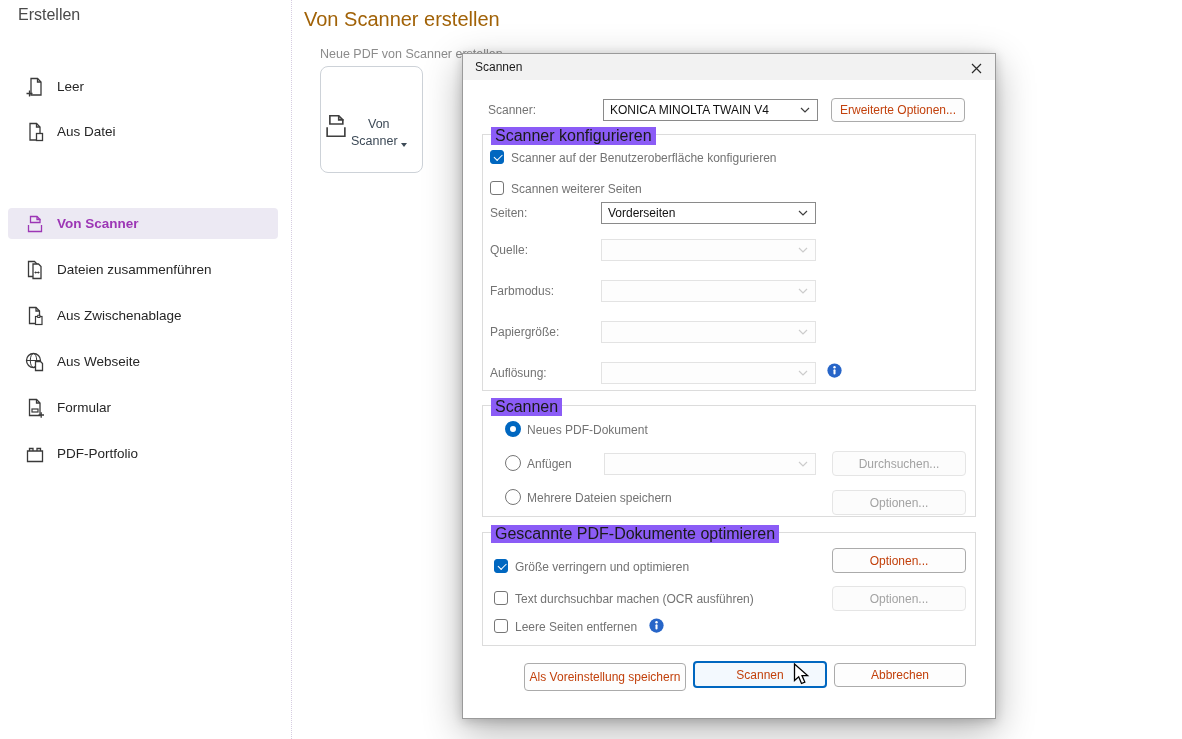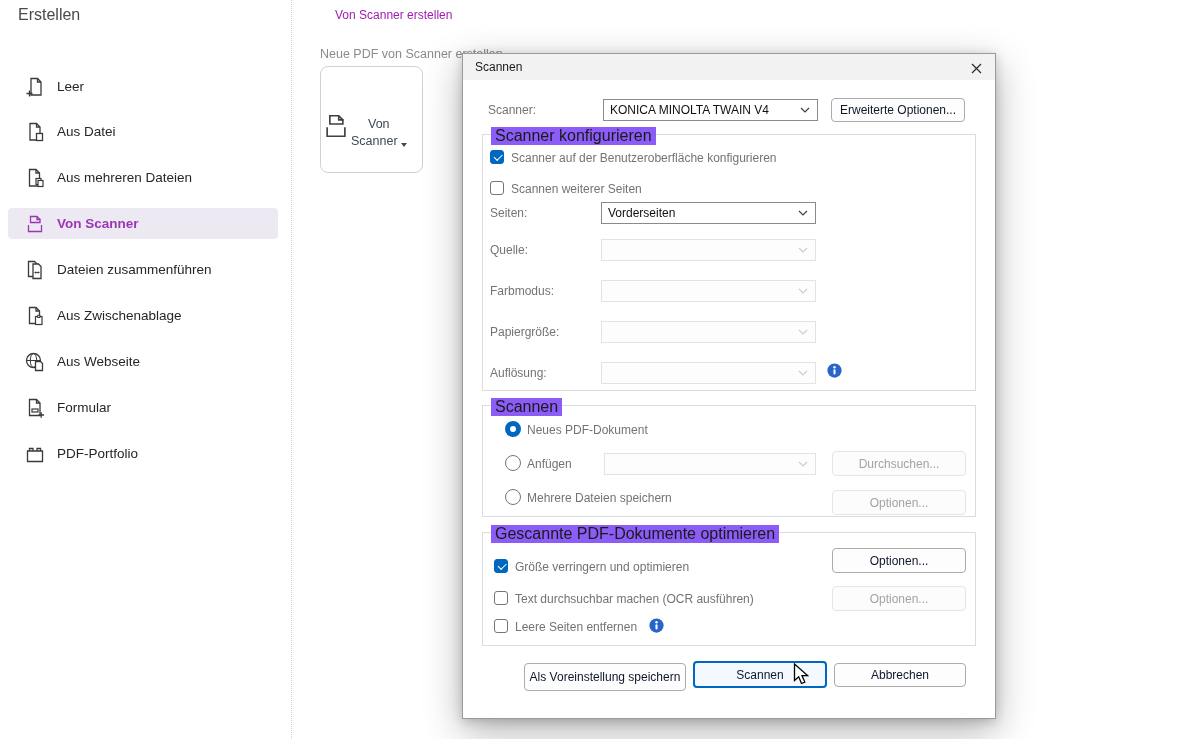--- a/index.html
+++ b/index.html
@@ -11,41 +11,41 @@
   .sidebar-title { position:absolute; left:18px; top:6px; font-size:16px; font-weight:400; color:#4a4a4a; }
   .divider { position:absolute; left:291px; top:0; bottom:0; width:0; border-left:1px dotted #d6cde1; }
   .nav-item { position:absolute; left:8px; width:270px; height:31px; display:flex; align-items:center; gap:11px; padding-left:16px; cursor:pointer; border-radius:4px; color:#262626; }
   .nav-item .nav-icon { width:22px; height:22px; color:#3a3a3a; display:flex; align-items:center; }
   .nav-item .nav-label { font-size:13.5px; }
   .nav-item.selected { background:#ece9f3; color:#9c36b5; }
   .nav-item.selected .nav-icon { color:#9c36b5; }
   .nav-item.selected .nav-label { font-weight:700; }
 
   
-  .main-title { position:absolute; left:335px; top:8px; font-size:12px; font-weight:400; color:#a21caf; }
+  .main-title { position:absolute; left:304px; top:8px; font-size:20px; font-weight:400; color:#a16207; }
   .main-subtitle { position:absolute; left:320px; top:47px; font-size:12.5px; color:#8c8c8c; }
   .tile { position:absolute; left:320px; top:66px; width:103px; height:107px; border:1px solid #cdd2d8; border-radius:8px; background:#fff; display:flex; flex-direction:row; align-items:center; padding-top:16px; cursor:pointer; }
   .tile .tile-icon { color:#3f3f3f; }
   .tile .tile-label { margin-top:10px; font-size:12.5px; color:#3d4a57; text-align:center; line-height:17px; }
   .caret-down { display:inline-block; width:0; height:0; border-left:3.5px solid transparent; border-right:3.5px solid transparent; border-top:4.5px solid #3d4a57; margin-left:3px; position:relative; top:2px; }
 
   
   .dialog { position:absolute; left:462px; top:53px; width:534px; height:666px; background:#fff; border:1px solid #9a9a9a; box-shadow:0 12px 36px rgba(0,0,0,.30), 0 2px 10px rgba(0,0,0,.18); z-index:10; }
   .titlebar { position:absolute; left:0; top:0; right:0; height:26px; background:#f2f2f2; display:flex; align-items:center; }
   .titlebar .title-text { margin-left:12px; font-size:12px; color:#1a1a1a; }
   .close-btn { position:absolute; right:10px; top:5px; width:18px; height:18px; display:flex; align-items:center; justify-content:center; cursor:pointer; color:#2b2b2b; }
   .lbl { position:absolute; font-size:12px; color:#737373; white-space:nowrap; }
 
   .combo { position:absolute; height:22px; border:1px solid #8a8a8a; background:#fff; display:flex; align-items:center; justify-content:space-between; padding:0 7px 0 6px; cursor:pointer; }
   .combo .combo-text { font-size:12px; color:#111; white-space:nowrap; overflow:hidden; }
   .combo .chev { display:flex; color:#3f3f3f; }
   .combo.disabled { border-color:#e3e3e3; background:#fdfdfd; cursor:default; }
   .combo.disabled .chev { color:#cccccc; }
 
-  .btn { position:absolute; border:1px solid #ababab; background:#fdfdfd; border-radius:4px; font-size:12px; color:#0f172a; display:flex; align-items:center; justify-content:center; cursor:pointer; white-space:nowrap; }
+  .btn { position:absolute; border:1px solid #ababab; background:#fdfdfd; border-radius:4px; font-size:12px; color:#c2410c; display:flex; align-items:center; justify-content:center; cursor:pointer; white-space:nowrap; }
   .btn.disabled { border-color:#e5e5e5; background:#fcfcfc; color:#a3a3a3; cursor:default; }
   .btn.default { border:2px solid #0067c0; background:#f3f9fe; }
 
   .group { position:absolute; border:1px solid #dcdcdc; background:transparent; }
   .legend { position:absolute; top:-8px; left:8px; background:#8b5cf6; padding:0 4px; font-size:16px; color:#1a1a1a; white-space:nowrap; }
 
   .cb { position:absolute; width:14px; height:14px; border:1px solid #767676; border-radius:3px; background:#fff; cursor:pointer; }
   .cb.checked { background:#0067c0; border-color:#0067c0; }
   .cb.checked::after { content:""; position:absolute; left:2.5px; top:3px; width:7px; height:3.5px; border-left:1.6px solid #fff; border-bottom:1.6px solid #fff; transform:rotate(-45deg); }
 
@@ -79,31 +79,20 @@
     <span class="nav-icon">
       <svg width="22" height="22" viewBox="0 0 22 22">
           <path d="M6 2.5h6.5L16 6v13H6z" fill="none" stroke="currentColor" stroke-width="1.3"></path>
           <path d="M12.5 2.5V6H16" fill="none" stroke="currentColor" stroke-width="1.3"></path>
           <rect x="12.5" y="12.5" width="6" height="7" fill="#fff" stroke="currentColor" stroke-width="1.3"></rect>
         </svg>
     </span>
     <span class="nav-label">Aus Datei</span>
   </div>
 
-  <div class="nav-item" style="top:162px">
-    <span class="nav-icon">
-      <svg width="22" height="22" viewBox="0 0 22 22">
-          <path d="M5.5 2.5H12L15.5 6v13H5.5z" fill="none" stroke="currentColor" stroke-width="1.3"></path>
-          <path d="M12 2.5V6h3.5" fill="none" stroke="currentColor" stroke-width="1.3"></path>
-          <rect x="12" y="11.5" width="5" height="6" fill="#fff" stroke="currentColor" stroke-width="1.2"></rect>
-          <rect x="14" y="13.5" width="5" height="6" fill="#fff" stroke="currentColor" stroke-width="1.2"></rect>
-        </svg>
-    </span>
-    <span class="nav-label">Aus mehreren Dateien</span>
-  </div>
 
   <div class="nav-item selected" style="top:208px">
     <span class="nav-icon">
       <svg width="22" height="22" viewBox="0 0 22 22">
           <path d="M6.5 3.5h6.5l3 3v3h-9.5z" fill="none" stroke="currentColor" stroke-width="1.3"></path>
           <path d="M13 3.5v3h3.5" fill="none" stroke="currentColor" stroke-width="1.3"></path>
           <path d="M4.5 12v6.5h13V12" fill="none" stroke="currentColor" stroke-width="1.3"></path>
         </svg>
     </span>
     <span class="nav-label">Von Scanner</span>

